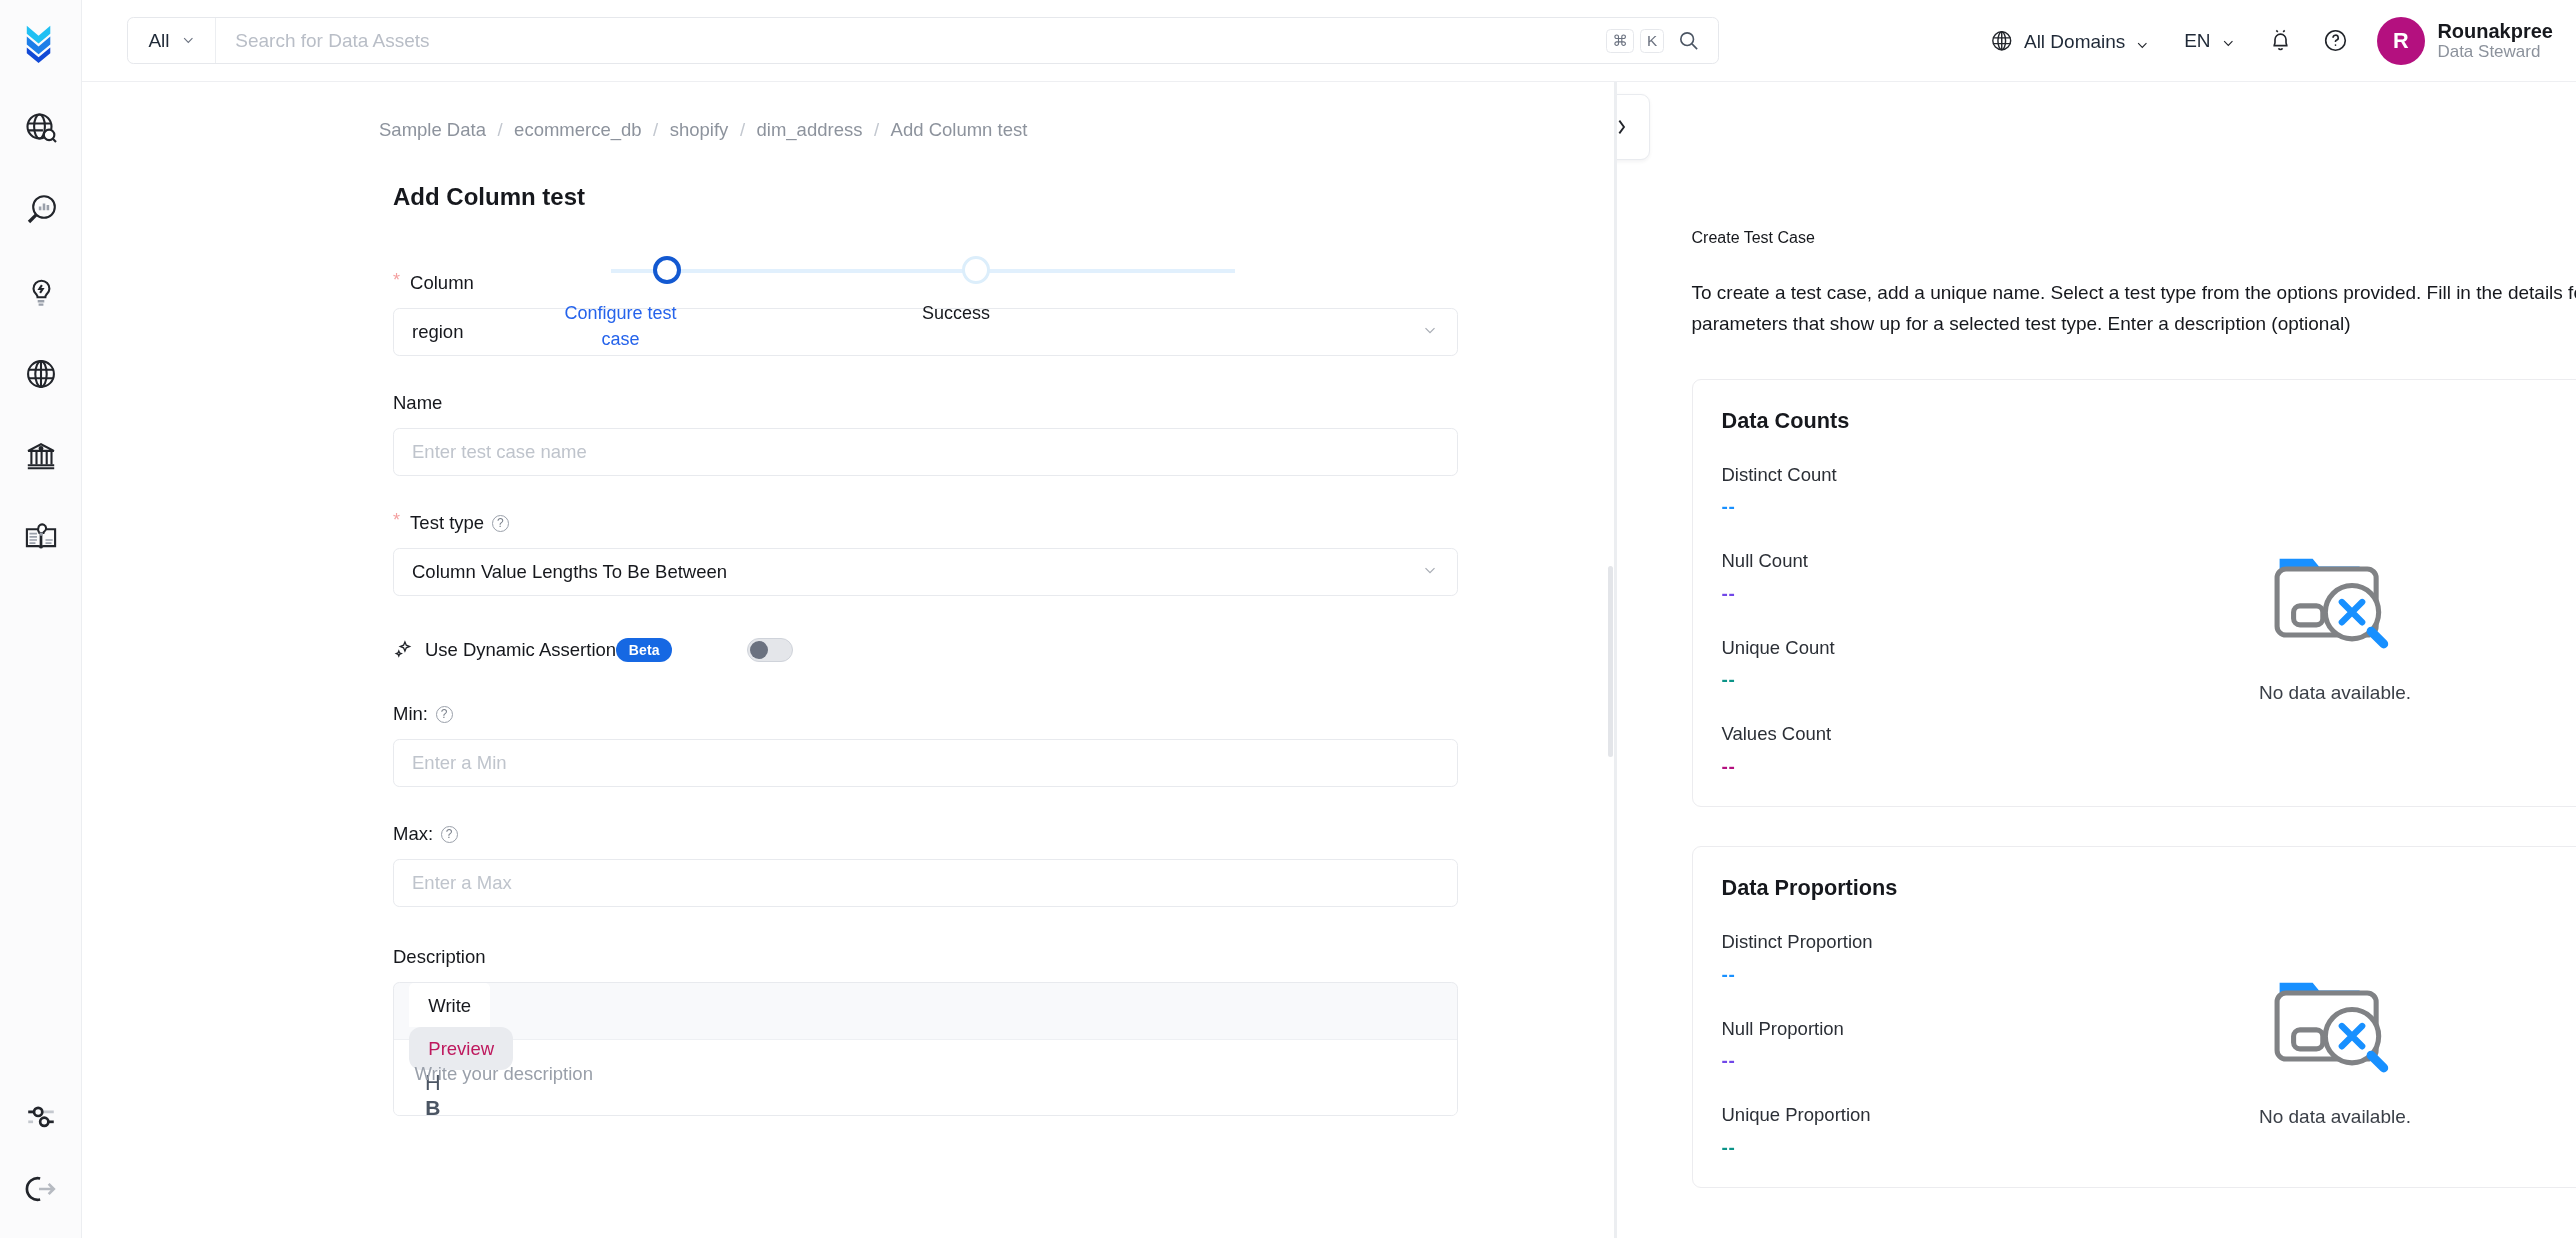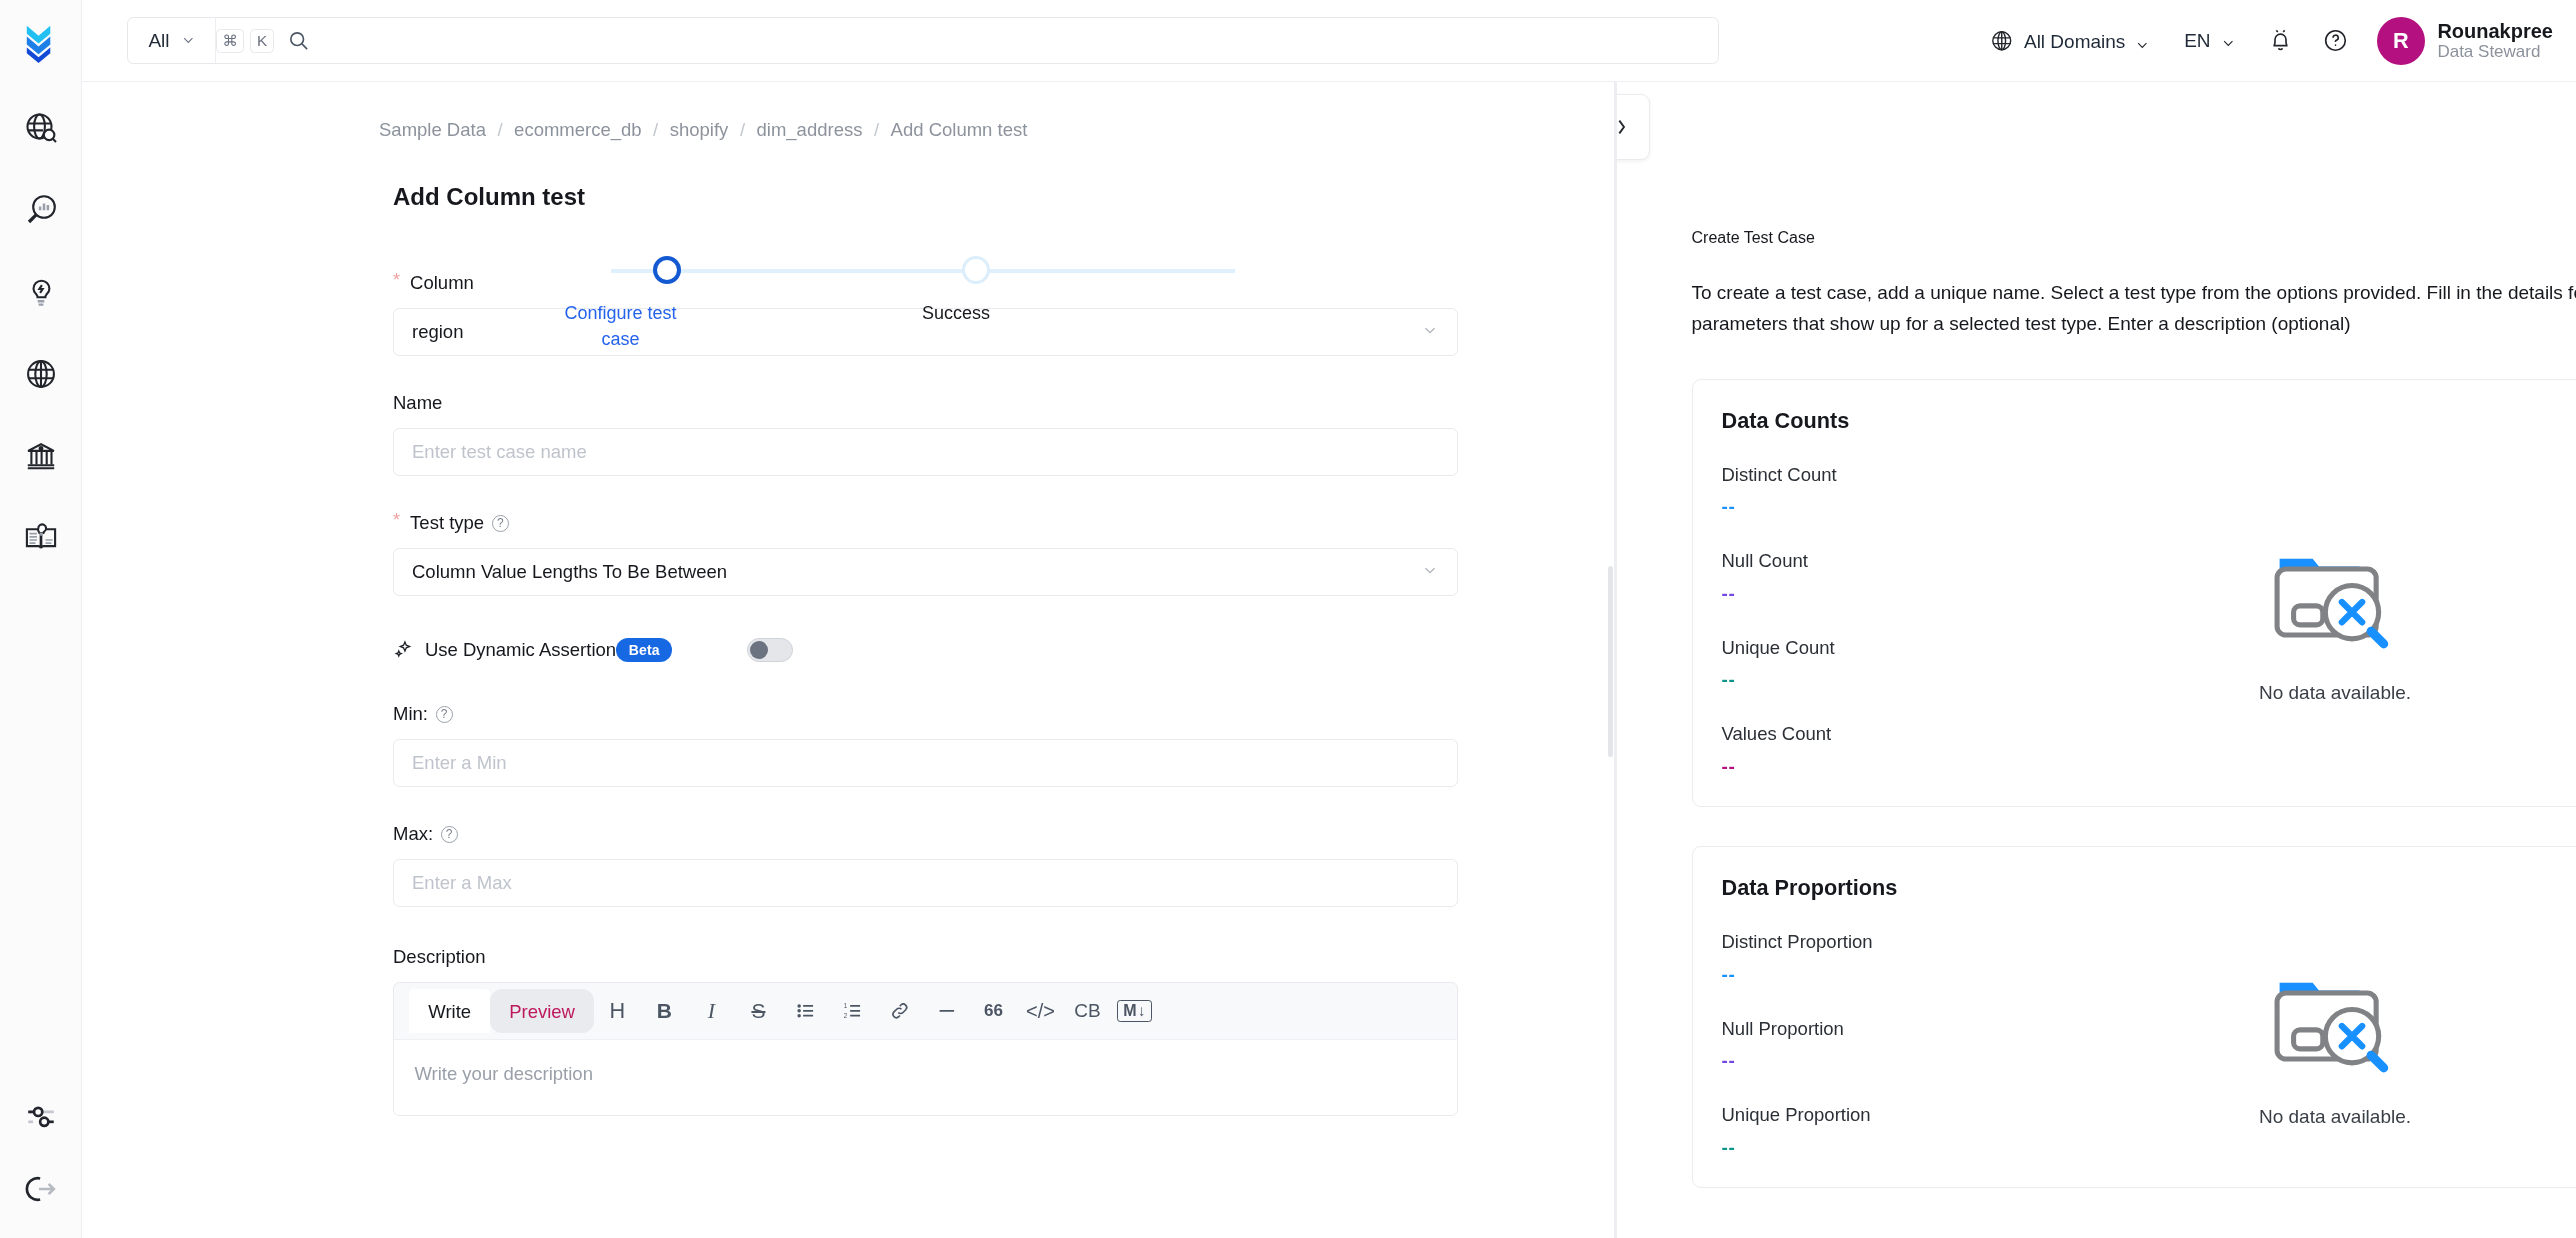--- a/index.html
+++ b/index.html
@@ -136,21 +136,21 @@
   .toggle {
     width: 46px; height: 24px; border-radius: 636px; background:#e4e6ea;
     border: 1.3px solid #cfd3da; position: relative; margin-left: 75px; cursor: pointer;
   }
   .toggle .knob { position:absolute; left: 1.9px; top: 1.9px; width: 18px; height: 18px;
                   border-radius: 50%; background:#6b7280; }
 
   
   .mdwrap { margin-top: 0; width: 1065px; border: 1.3px solid #e8eaee; border-radius: 6.4px;
             background:#f8f9fb; overflow: hidden; }
-  .mdbar { display:flex; align-items: center; height: 56px; padding-left: 15.3px; gap: 0; }
+  .mdbar { display:flex; align-items: flex-start; height: 56px; padding-left: 15.3px; gap: 0; flex-direction: column; }
   .mdtab { font-size: 18.5px; padding: 11.5px 19px 10.2px 19px; border-radius: 5.1px 5.1px 0 0; cursor:pointer; }
   .mdtab.active { background:#fff; color:#16181d; }
   .mdtab.inactive { background:#e9ebef; color:#be185d;border-radius:12px; }
   .mdbtn { width: 47px; height: 46px; display:flex; align-items:center; justify-content:center;
            cursor:pointer; color:#4b5563; font-size: 20px; }
   .mdbody { background:#fff; height: 76px; padding: 23px 20.4px; font-size: 18.5px; color:#9aa0aa; border-top: 1.3px solid #eef0f3;}
 
   
   .divider { width: 2.5px; background:#eceef1; flex: 0 0 2.5px; }
   .infopane { flex: 1; background:#fff; padding: 0 0 0 0; overflow: hidden; position: relative; }
@@ -273,20 +273,21 @@
   <div class="right-col">
 
     <div class="topbar">
       <div class="searchwrap">
         <div class="search-scope">
           <span>All</span>
           <svg width="16.6" height="16.6" viewBox="0 0 24 24" fill="none" stroke="#6b7280" stroke-width="1.6">
               <path d="M6 9l6 6 6-6"></path>
             </svg>
         </div>
+        <input class="search-input" type="text" placeholder="Search for Data Assets" style="">
         <div class="kbd">⌘</div>
         <div class="kbd">K</div>
         <div class="search-go">
           <svg width="23" height="23" viewBox="0 0 24 24" fill="none" stroke="#4b5563" stroke-width="1.7">
             <circle cx="10.6" cy="10.6" r="6.6"></circle>
               <path d="M15.6 15.6L21 21"></path>
           </svg>
         </div>
       </div>
 

